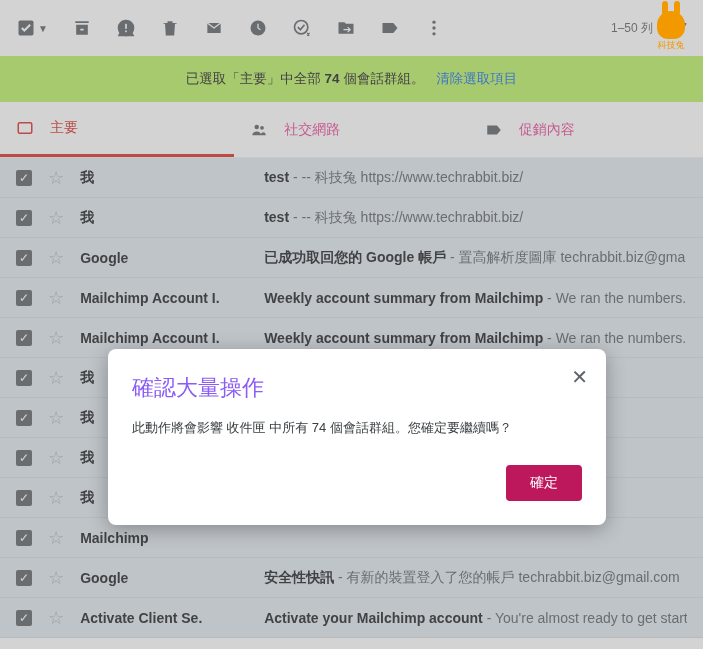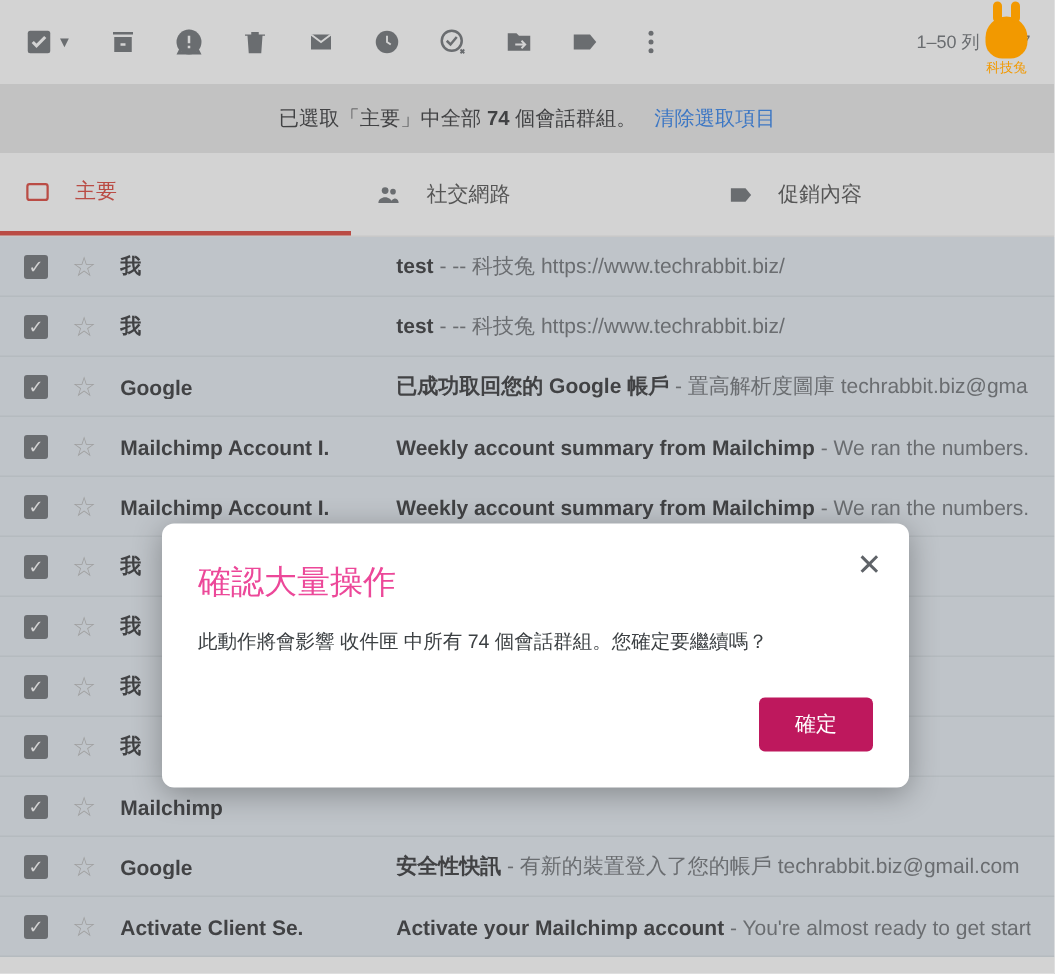--- a/index.html
+++ b/index.html
@@ -7,39 +7,39 @@
   
   .overlay { position: absolute; inset: 0; background: rgba(128,128,128,0.35); pointer-events: none; }
   
   .toolbar { display: flex; align-items: center; padding: 8px 16px; height: 56px; gap: 24px; position: relative; }
   .toolbar-left { display: flex; align-items: center; gap: 24px; }
   .toolbar .icon { width: 20px; height: 20px; color: #5f6368; display: flex; align-items: center; justify-content: center; }
   .toolbar .checkbox-wrap { display: flex; align-items: center; gap: 0; }
   .toolbar .chev { font-size: 10px; color: #5f6368; margin-left: 2px; }
   .pagination { margin-left: auto; color: #5f6368; font-size: 12px; }
   
-  .select-banner { text-align: center; padding: 14px 0; background: #e5e5e5; font-size: 13.5px; }
+  .select-banner { text-align: center; padding: 14px 0; background: #bef264; font-size: 13.5px; }
   .select-banner .link { color: #1a73e8; margin-left: 8px; cursor: pointer; }
   
   .tabs { display: flex; border-bottom: 1px solid #eee; height: 56px; }
-  .tab { display: flex; align-items: center; gap: 16px; padding: 0 16px; color: #404040; font-weight: 500; font-size: 14px; flex: 1; }
+  .tab { display: flex; align-items: center; gap: 16px; padding: 0 16px; color: #ec4899; font-weight: 500; font-size: 14px; flex: 1; }
   .tab.active { color: #d93025; border-bottom: 3px solid #d93025; }
   .tab .tab-icon { width: 18px; height: 18px; }
   
   .emails { }
   .email-row { display: flex; align-items: center; height: 40px; padding: 0 16px; gap: 16px; border-bottom: 1px solid rgba(0,0,0,0.06); background: rgba(194,209,226,0.5); }
   .email-row .cbx { width: 16px; height: 16px; background: #5f6368; border-radius: 2px; display: flex; align-items: center; justify-content: center; color: #fff; font-size: 12px; flex-shrink: 0; }
   .email-row .star { color: #b0b0b0; font-size: 18px; flex-shrink: 0; }
   .email-row .sender { width: 168px; flex-shrink: 0; font-weight: bold; color: #202124; white-space: nowrap; overflow: hidden; }
   .email-row .subject-line { flex: 1; white-space: nowrap; overflow: hidden; color: #202124; }
   .email-row .subject-line .subj { font-weight: bold; }
   .email-row .subject-line .snip { color: #5f6368; }
   
   .dialog { position: absolute; left: 108px; top: 349px; width: 498px; background: #fff; border-radius: 8px; box-shadow: 0 4px 20px rgba(0,0,0,0.3); padding: 24px; }
-  .dialog-title { font-size: 22px; color: #ec4899; margin-bottom: 16px; font-weight: 400; }
+  .dialog-title { font-size: 22px; color: #8b5cf6; margin-bottom: 16px; font-weight: 400; }
   .dialog-body { font-size: 13px; color: #3c4043; margin-bottom: 28px; }
   .dialog-close { position: absolute; right: 18px; top: 18px; font-size: 20px; color: #5f6368; cursor: pointer; line-height: 1; }
   .dialog-actions { display: flex; justify-content: flex-end; gap: 8px; }
   .btn { padding: 9px 24px; border-radius: 4px; font-size: 14px; font-weight: 500; cursor: pointer; border: none; }
   .btn-cancel { background: transparent; color: #3c4043; }
   .btn-confirm { background: #be185d; color: #fff; }
   
   .logo { position: absolute; right: 12px; top: 6px; width: 40px; height: 50px; display: flex; flex-direction: column; align-items: center; justify-content: center; font-size: 9px; color: #f29900; }
   .logo .bunny { width: 28px; height: 28px; background: #f29900; border-radius: 50% 50% 40% 40%; position: relative; }
   .logo .bunny::before, .logo .bunny::after { content: ''; position: absolute; width: 6px; height: 14px; background: #f29900; border-radius: 3px; top: -10px; }

